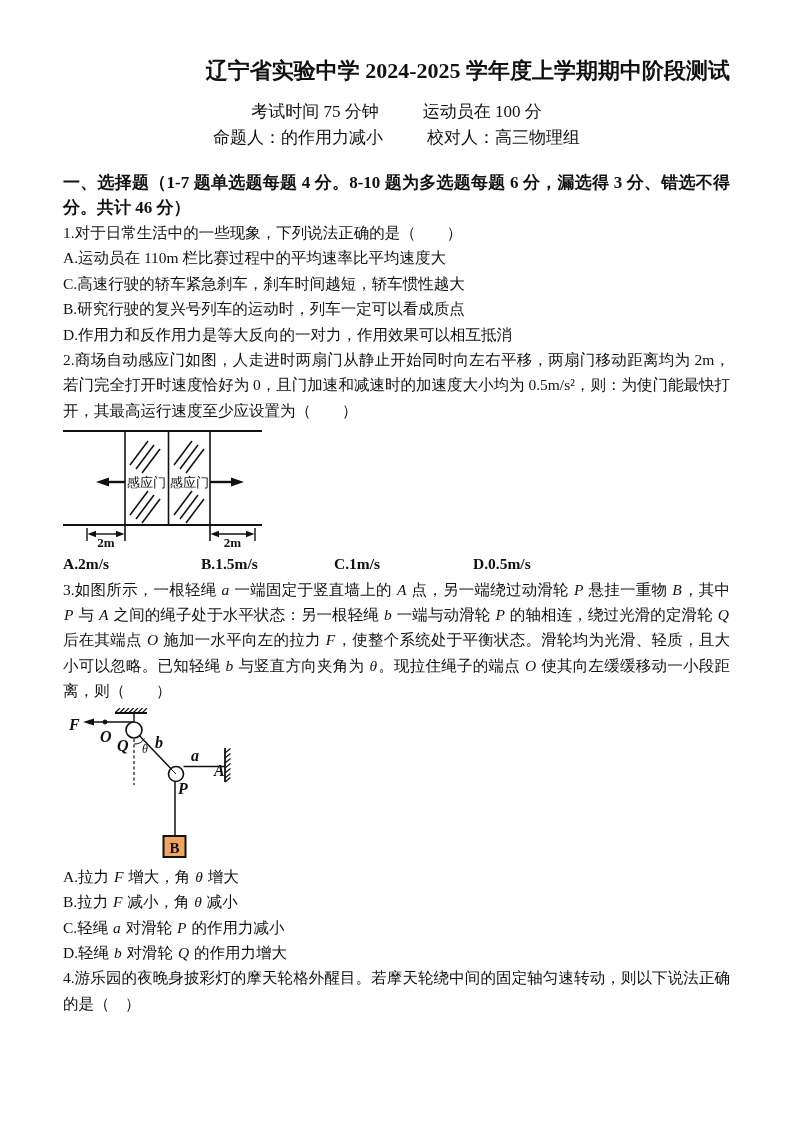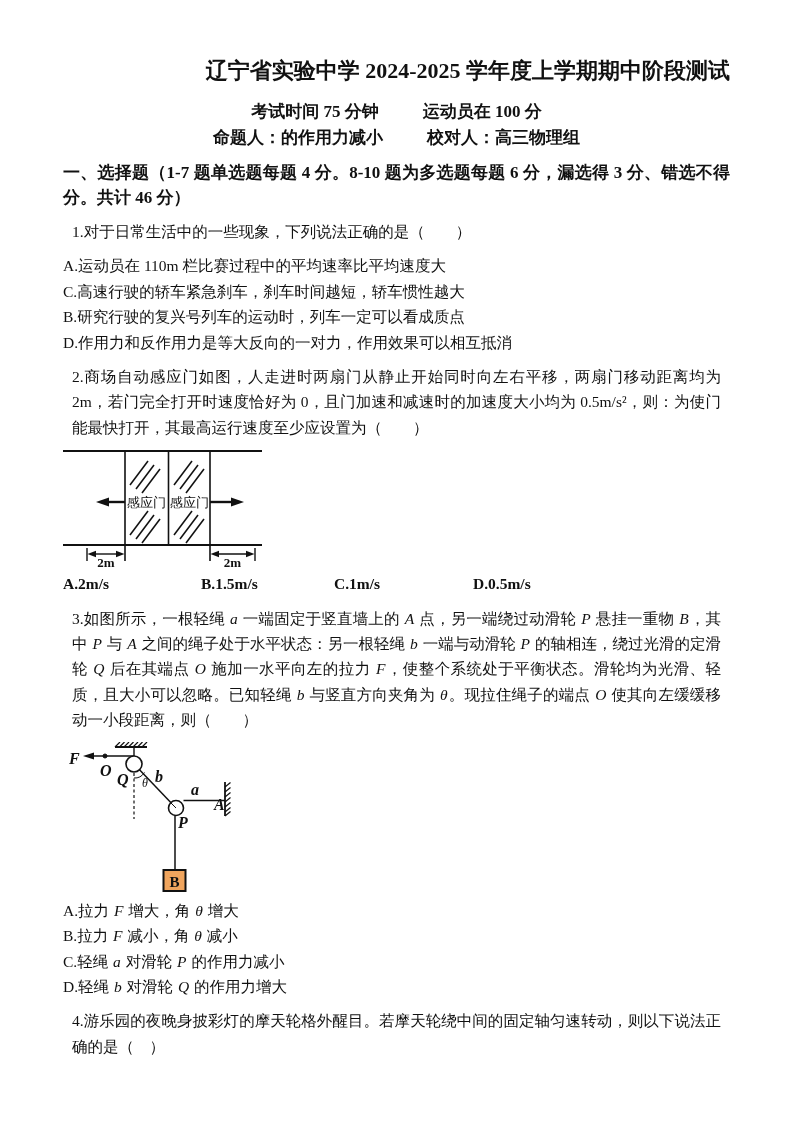--- a/index.html
+++ b/index.html
@@ -3,23 +3,23 @@
 <meta charset="utf-8">
 <style>
   html,body{margin:0;padding:0;background:#ffffff;}
   body{
     width:793px;height:1122px;overflow:hidden;color:#111;
     font-family:"Liberation Serif","DejaVu Serif",serif;
   }
   .page{padding:56px 63px 0 63px;}
   .t1{font-size:22px;font-weight:bold;text-align:right;line-height:30px;margin:0 0 13px 0;}
   .t2{font-size:21px;font-weight:bold;text-align:center;line-height:28px;margin:0 0 11px 0;}
-  .info-row{display:flex;justify-content:center;gap:44px;font-weight:bold;font-size:17px;line-height:26px;}
-  .sec-heading{font-size:17px;font-weight:bold;line-height:24.5px;text-align:justify;text-justify:inter-ideograph;margin-top:10px;}
-  .para{font-size:15.5px;line-height:25.4px;text-align:justify;text-justify:inter-ideograph;margin:9px;}
+  .info-row{display:flex;justify-content:center;gap:44px;font-weight:normal;font-size:17px;line-height:26px;}
+  .sec-heading{font-size:17px;font-weight:bold;line-height:24.5px;text-align:justify;text-justify:inter-ideograph;margin-top:20px;}
+  .para{font-size:15.5px;line-height:25.4px;text-align:justify;text-justify:inter-ideograph;margin:0;}
   .line{font-size:15.5px;line-height:25.4px;margin:0;}
   .opt-row{display:grid;grid-template-columns:138px 133px 139px auto;font-size:15.5px;line-height:25.4px;font-weight:bold;}
   .v{font-style:italic;font-family:"Liberation Serif","DejaVu Serif",serif;padding:0 1px;}
   figure{margin:0;}
   .fig-door{margin:6px 0 2px 0;}
   .fig-pulley{margin:4px 0 4px 0;}
   svg{display:block;}
   svg line, svg path, svg circle, svg rect{stroke:#111;}
   .lbl{font-family:"Liberation Serif","DejaVu Serif",serif;fill:#111;}
   .it{font-style:italic;font-weight:bold;}

